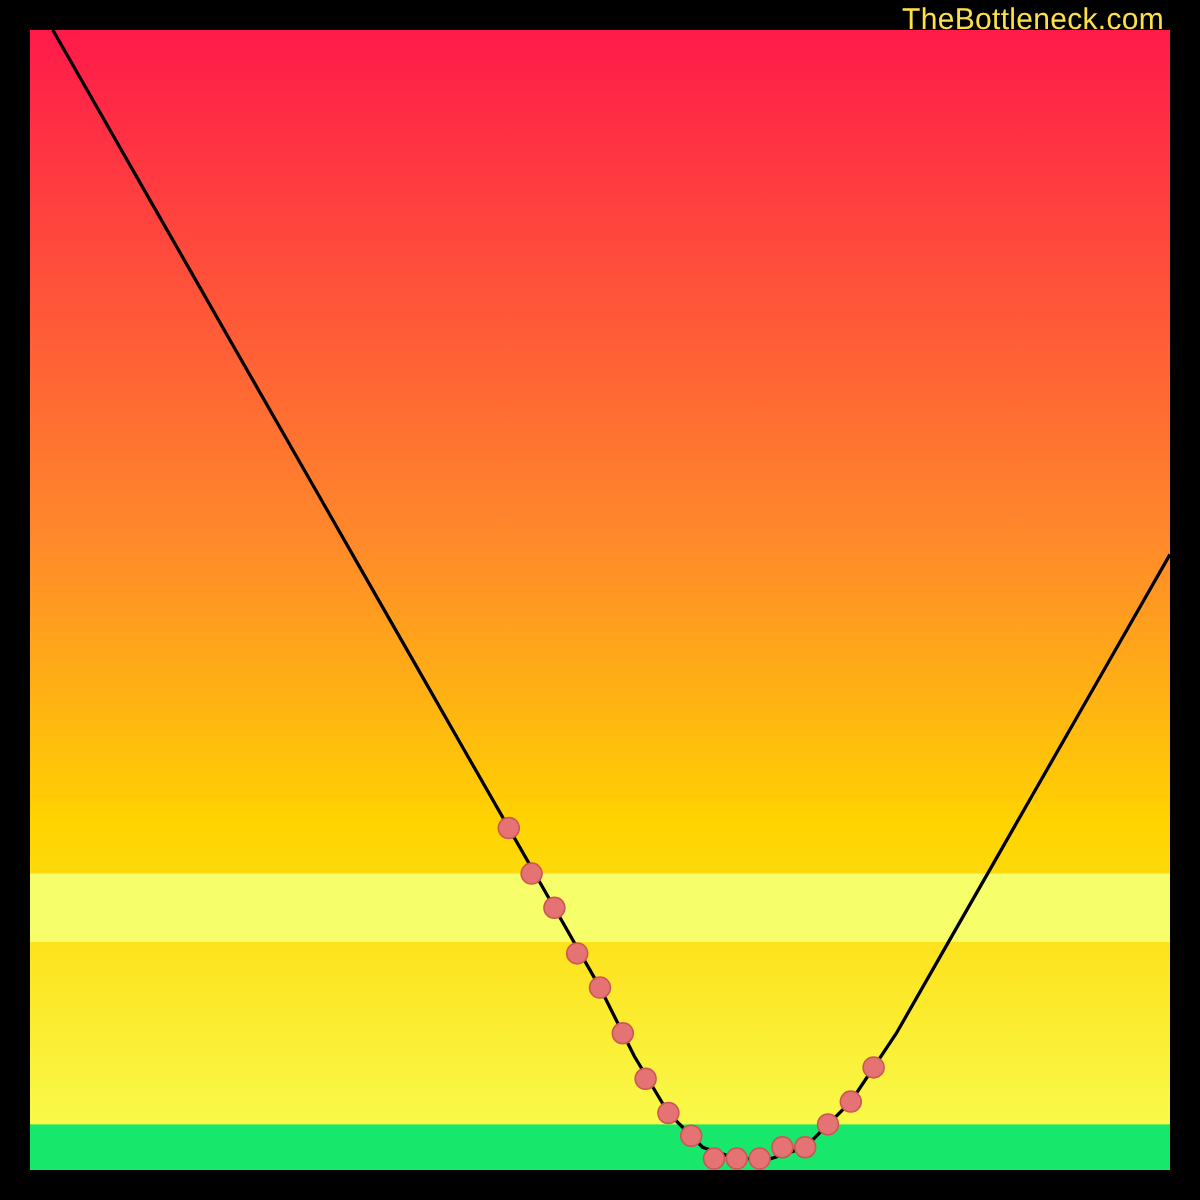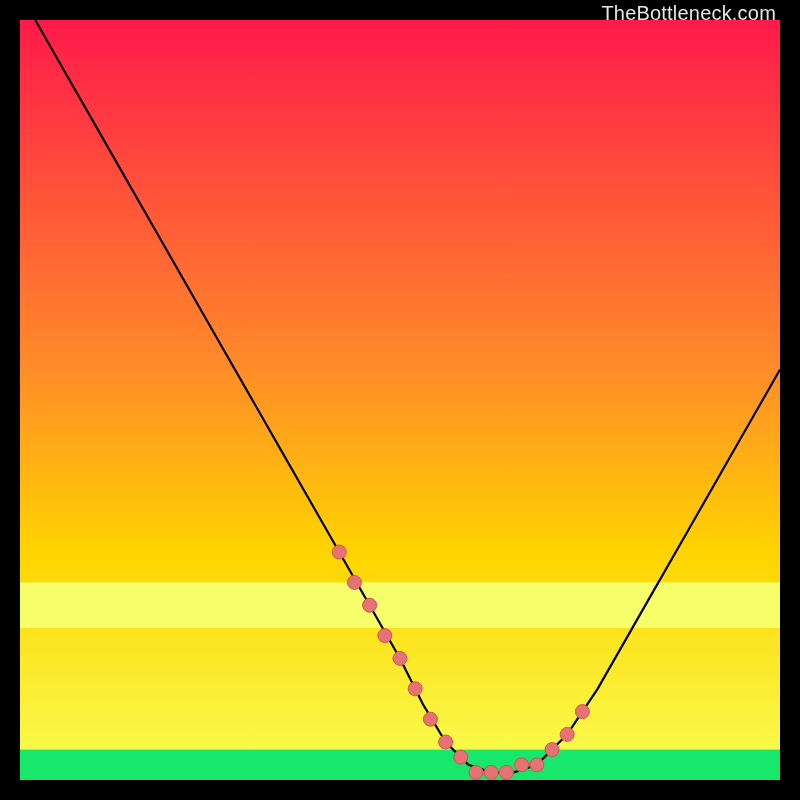--- a/index.html
+++ b/index.html
@@ -23,21 +23,21 @@
     position: absolute;
     left: 0;
     top: 0;
     width: 760px;
     height: 760px;
   }
   .watermark {
     position: absolute;
     top: 2px;
     right: 24px;
-    color: #e5e5e5;
+    color: #fde047;
     font-size: 20px;
     font-weight: 400;
     letter-spacing: 0.2px;
     pointer-events: none;
   }
   svg { display: block; }
 </style>
 </head>
 <body>
 

